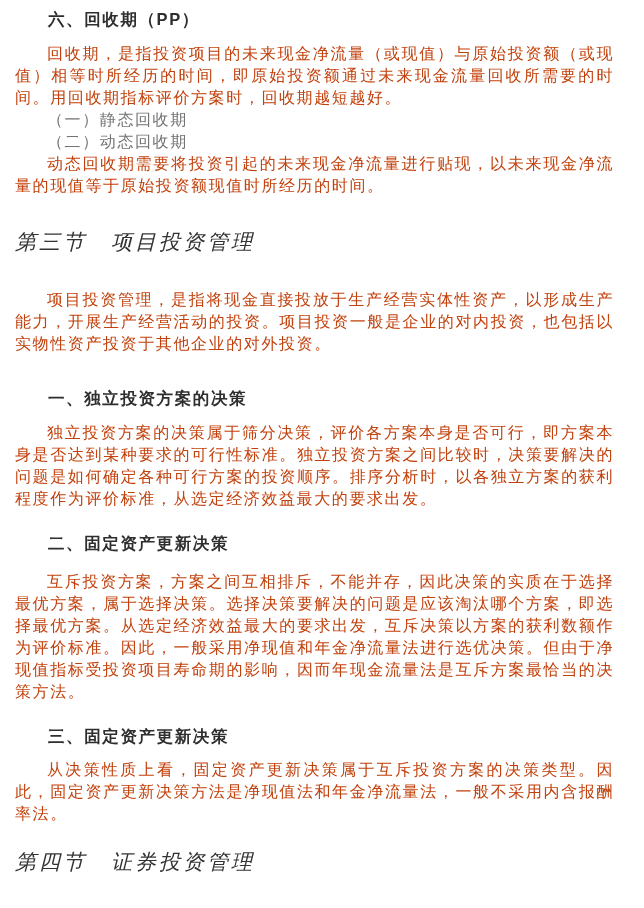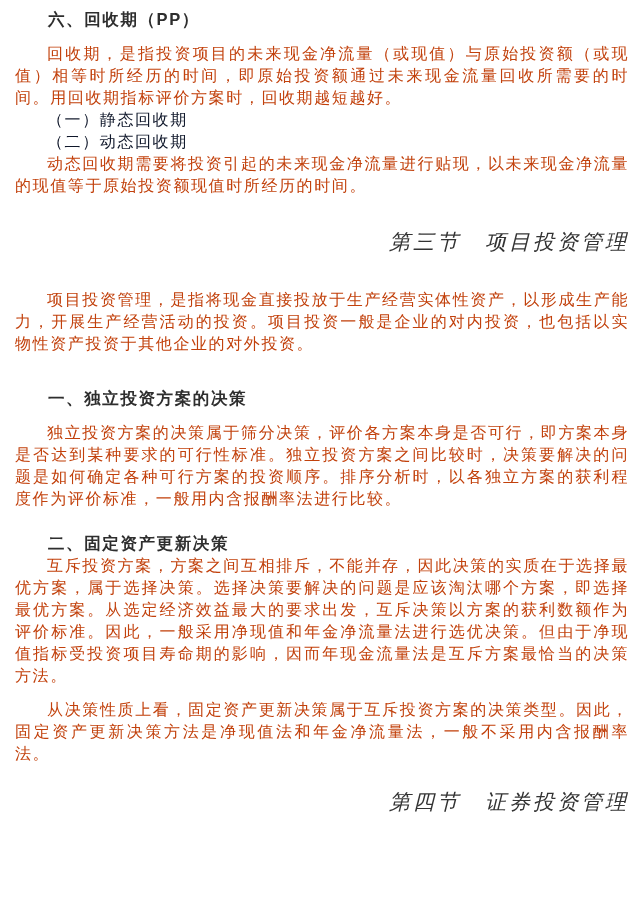--- a/index.html
+++ b/index.html
@@ -7,21 +7,21 @@
     padding: 0;
     background: #ffffff;
   }
   .page {
     position: relative;
     width: 644px;
     height: 908px;
     box-sizing: border-box;
     background: #ffffff;
     color: #3a3a3a;
-    padding: 4px 15px 0 15px;
+    padding: 4px 30px 0 15px;
     overflow: hidden;
     font-family: "Liberation Serif", "DejaVu Serif", serif;
   }
   
   .para {
     margin: 0;
     font-size: 16px;
     line-height: 22px;
     letter-spacing: 1.6px;
     text-align: justify;
@@ -40,41 +40,41 @@
     color: #2e2e2e;
     text-indent: 2em;
   }
   
   .sub-item {
     margin: 0;
     font-size: 16px;
     line-height: 22px;
     letter-spacing: 1.6px;
     text-indent: 2em;
-    color: #0f172a;
+    color: #737373;
   }
   
   .sec-title {
     margin: 0;
     font-size: 21px;
     line-height: 30px;
     font-weight: normal;
     font-style: italic;
     letter-spacing: 3px;
-    text-align: right;
+    text-align: left;
     color: #333333;
   }
   .mt-hd1   { margin-top: 4px; }
   .mt-p1    { margin-top: 13px; }
   .mt-sec3  { margin-top: 30px; }
   .mt-p4    { margin-top: 32px; }
   .mt-h8    { margin-top: 32px; }
   .mt-p9    { margin-top: 13px; }
   .mt-h10   { margin-top: 22px; }
-  .mt-p11   { margin-top: 1px; }
+  .mt-p11   { margin-top: 17px; }
   .mt-h12   { margin-top: 22px; }
   .mt-p13   { margin-top: 12px; }
   .mt-sec4  { margin-top: 22px; }
 </style>
 </head>
 <body>
 
 <div class="page">
 
   <h3 class="h-sub mt-hd1">六、回收期（PP）</h3>
@@ -87,24 +87,25 @@
   <div class="sub-item">（二）动态回收期</div>
 
   <p class="para">动态回收期需要将投资引起的未来现金净流量进行贴现，以未来现金净流量的现值等于原始投资额现值时所经历的时间。</p>
 
   <h2 class="sec-title mt-sec3">第三节　项目投资管理</h2>
 
   <p class="para mt-p4">项目投资管理，是指将现金直接投放于生产经营实体性资产，以形成生产能力，开展生产经营活动的投资。项目投资一般是企业的对内投资，也包括以实物性资产投资于其他企业的对外投资。</p>
 
   <h3 class="h-sub mt-h8">一、独立投资方案的决策</h3>
 
-  <p class="para mt-p9">独立投资方案的决策属于筛分决策，评价各方案本身是否可行，即方案本身是否达到某种要求的可行性标准。独立投资方案之间比较时，决策要解决的问题是如何确定各种可行方案的投资顺序。排序分析时，以各独立方案的获利程度作为评价标准，一般用内含报酬率法进行比较。</p>
+  <p class="para mt-p9">独立投资方案的决策属于筛分决策，评价各方案本身是否可行，即方案本身是否达到某种要求的可行性标准。独立投资方案之间比较时，决策要解决的问题是如何确定各种可行方案的投资顺序。排序分析时，以各独立方案的获利程度作为评价标准，从选定经济效益最大的要求出发。</p>
 
   <h3 class="h-sub mt-h10">二、固定资产更新决策</h3>
 
   <p class="para mt-p11">互斥投资方案，方案之间互相排斥，不能并存，因此决策的实质在于选择最优方案，属于选择决策。选择决策要解决的问题是应该淘汰哪个方案，即选择最优方案。从选定经济效益最大的要求出发，互斥决策以方案的获利数额作为评价标准。因此，一般采用净现值和年金净流量法进行选优决策。但由于净现值指标受投资项目寿命期的影响，因而年现金流量法是互斥方案最恰当的决策方法。</p>
 
+  <h3 class="h-sub mt-h12">三、固定资产更新决策</h3>
 
   <p class="para mt-p13">从决策性质上看，固定资产更新决策属于互斥投资方案的决策类型。因此，固定资产更新决策方法是净现值法和年金净流量法，一般不采用内含报酬率法。</p>
 
   <h2 class="sec-title mt-sec4">第四节　证券投资管理</h2>
 
 </div>
 
 </body></html>

